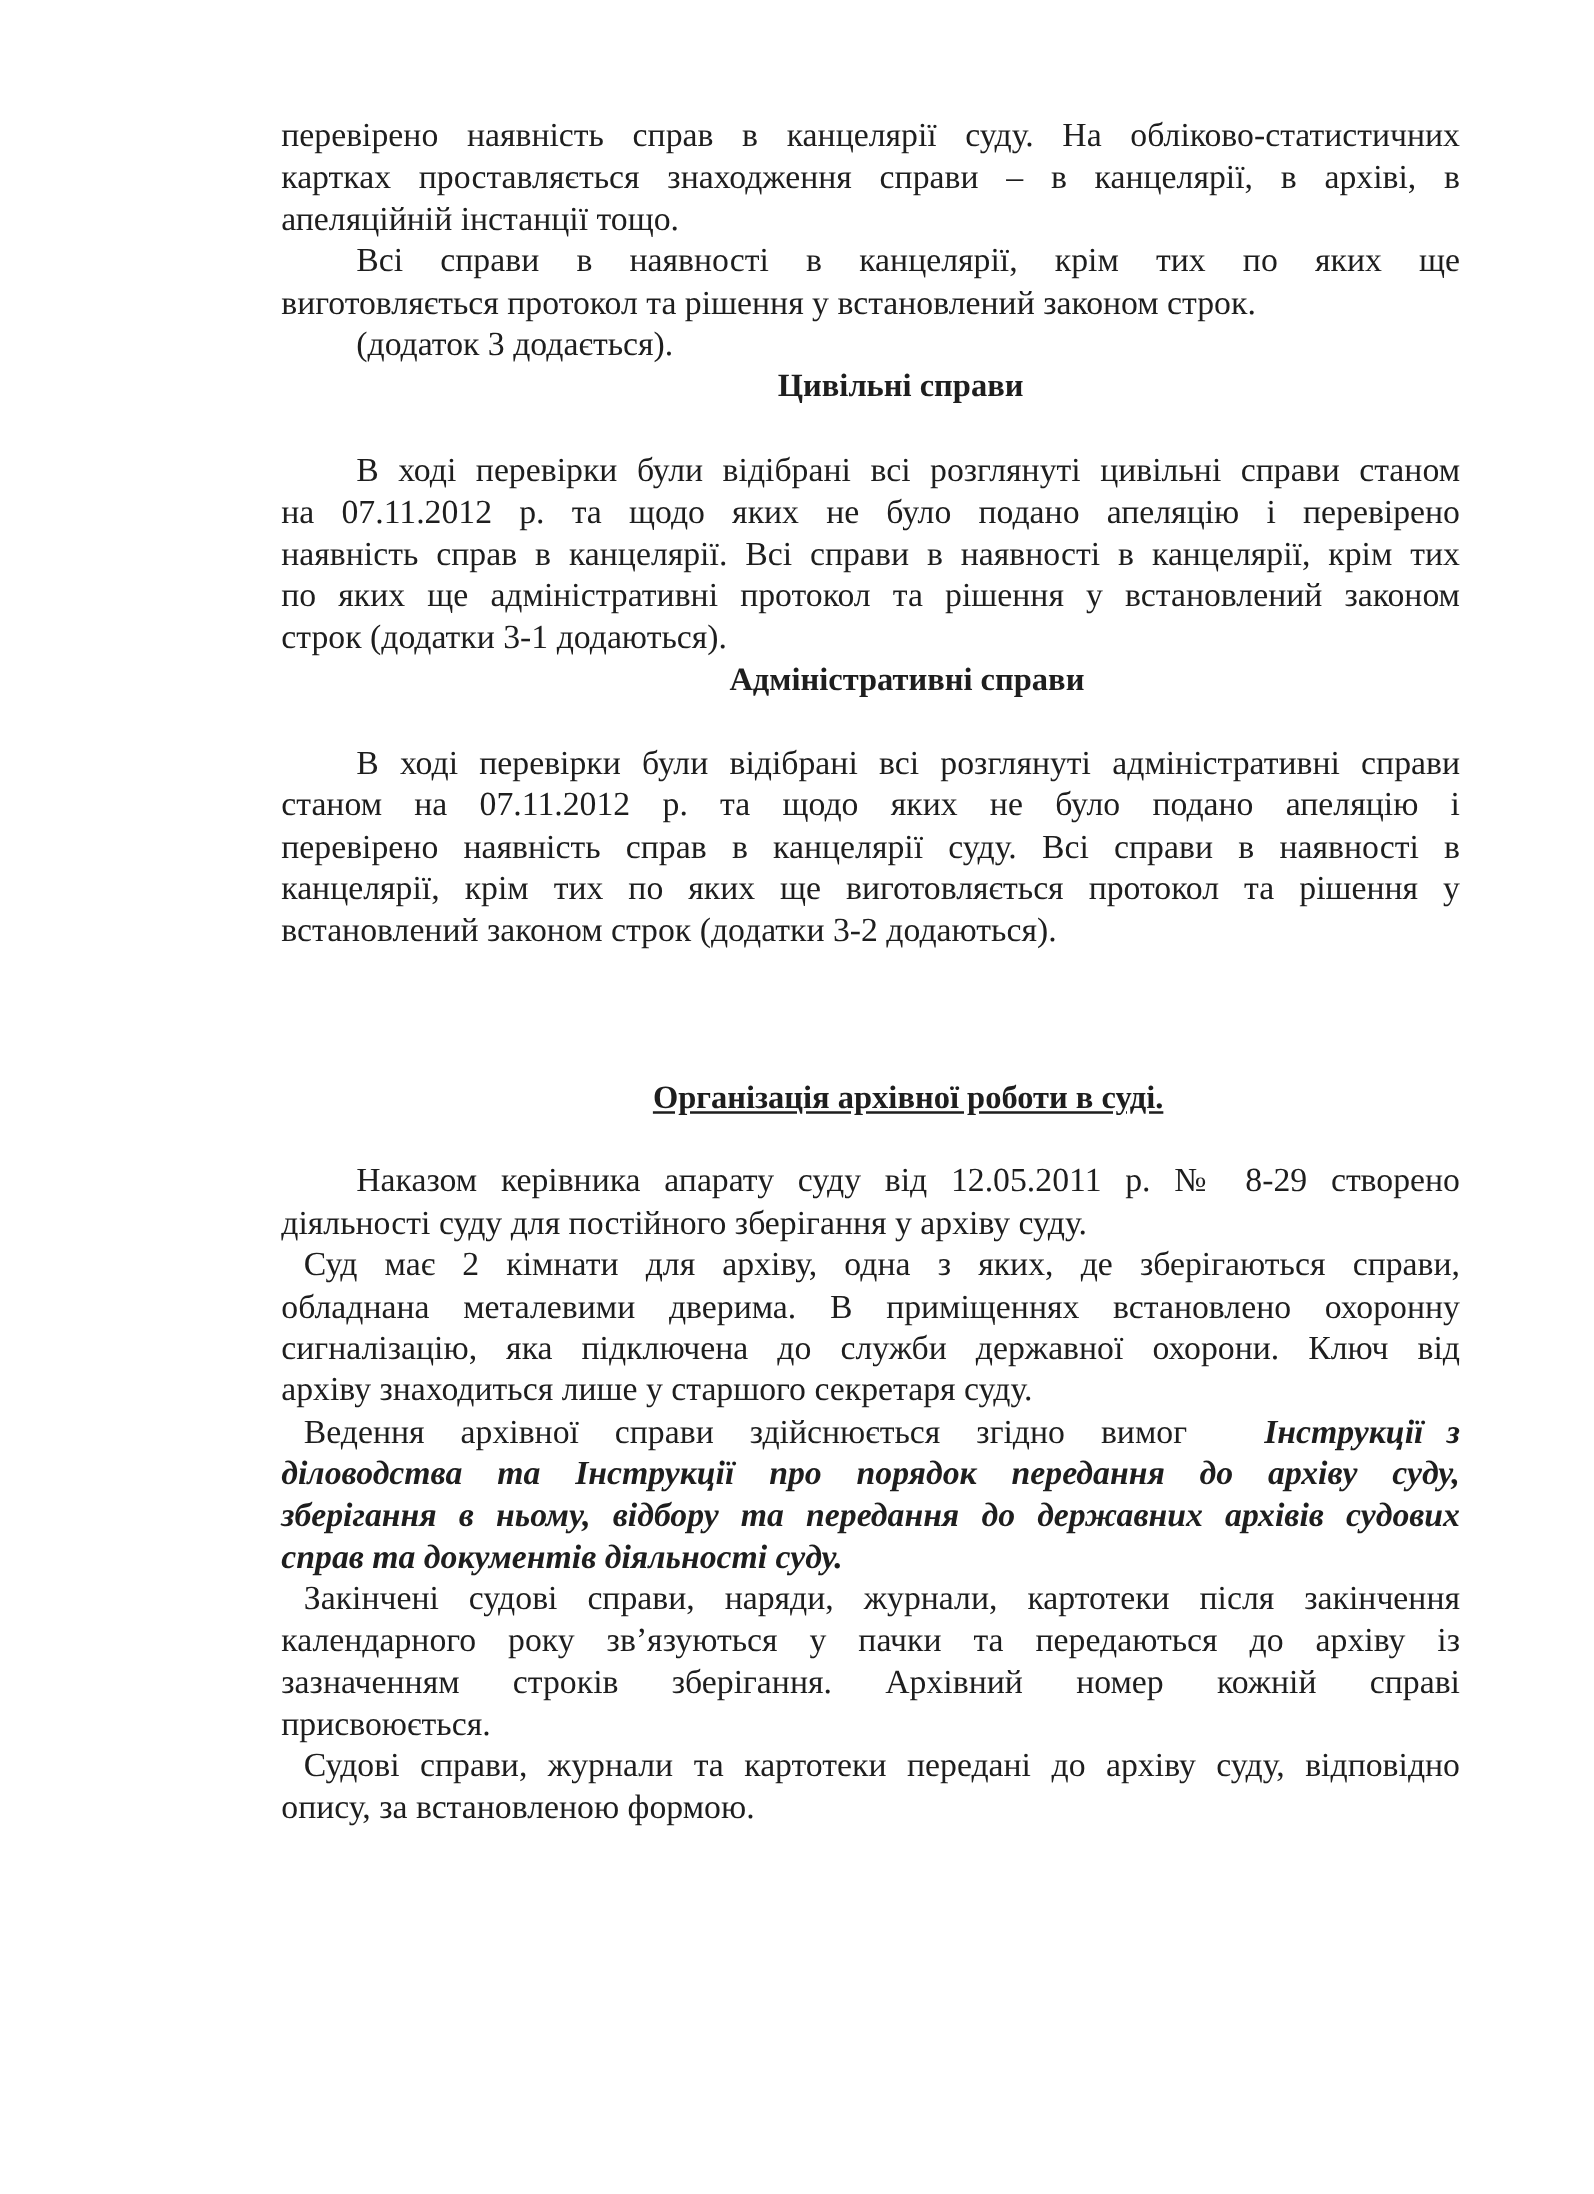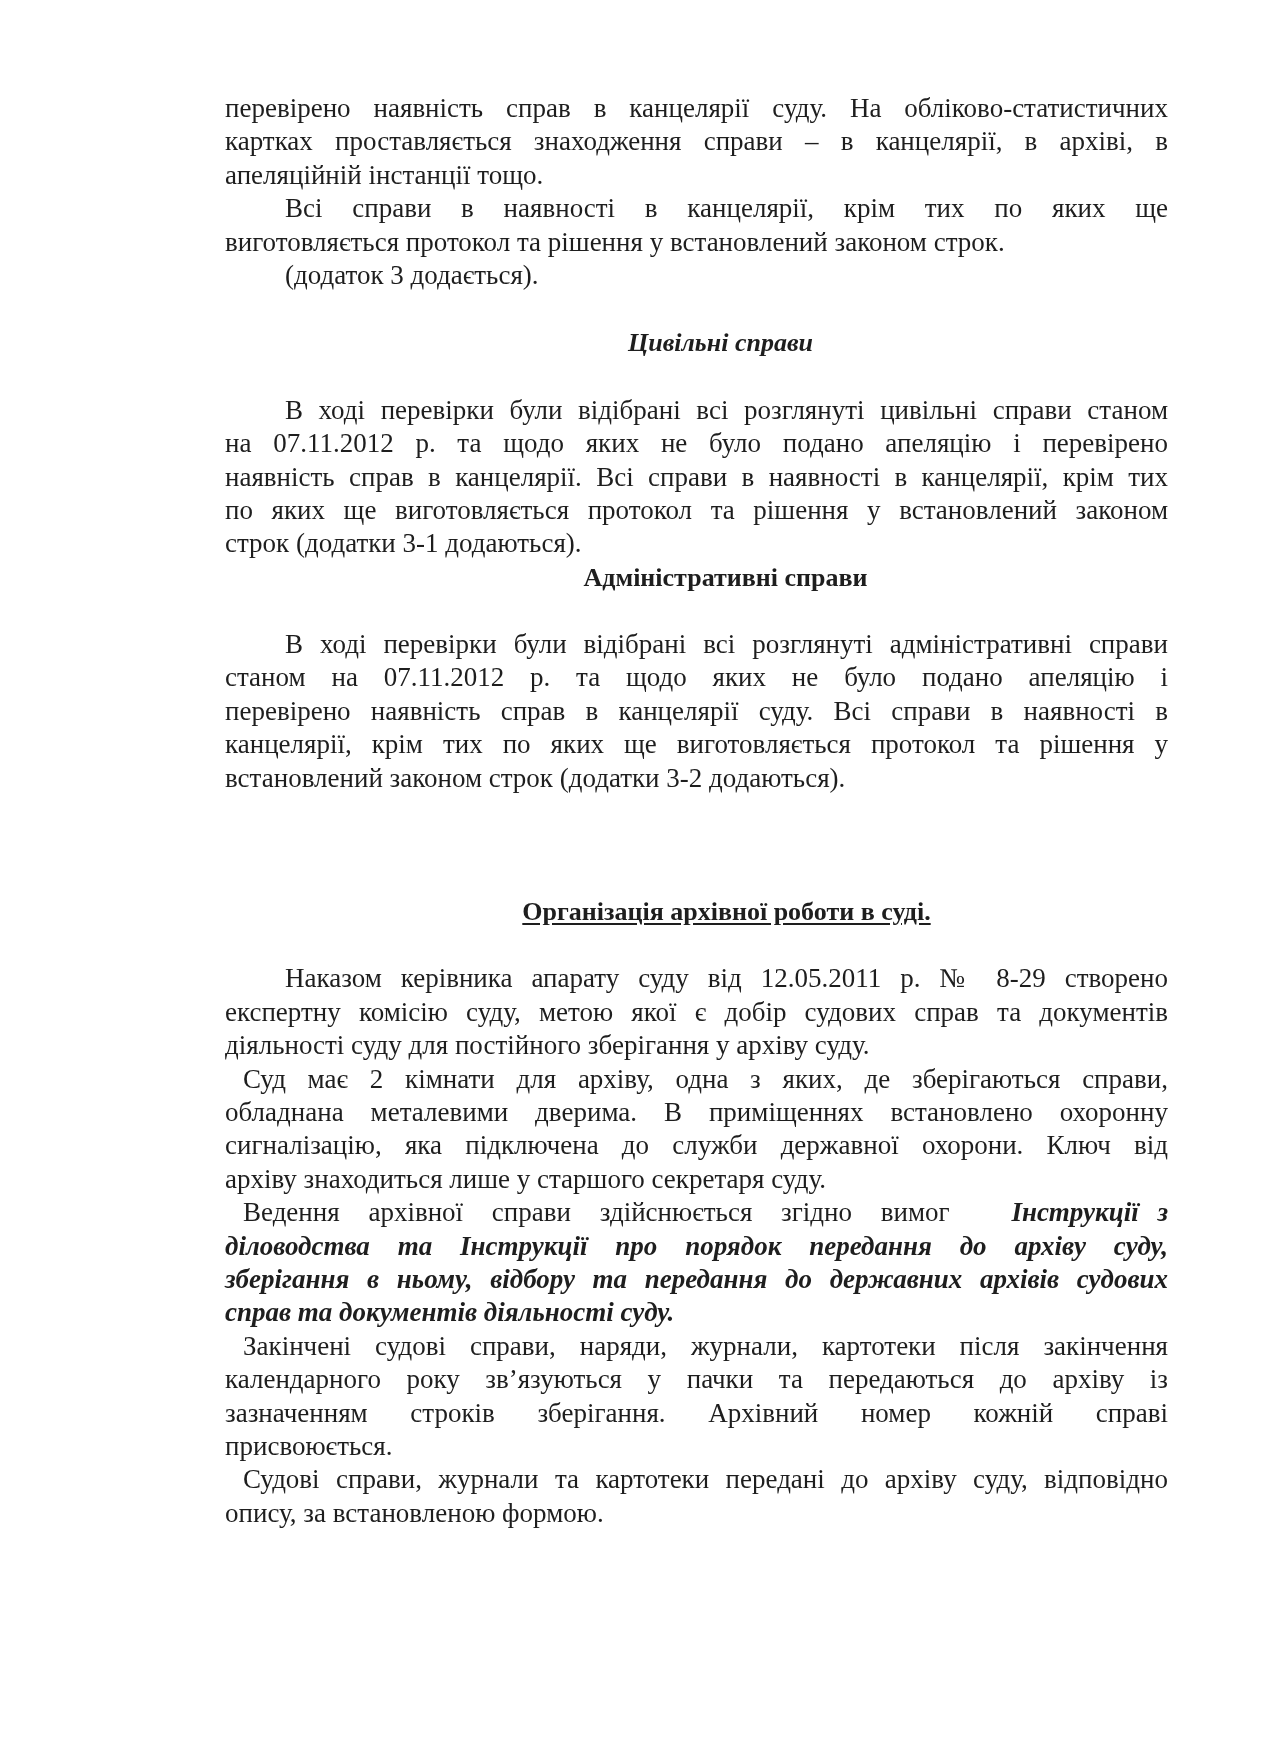--- a/index.html
+++ b/index.html
@@ -35,21 +35,21 @@
     }
     .indent1 { padding-left: 60px; }
     .indent3 { padding-left: 18px; text-align: center; }
     .heading {
       font-weight: bold;
       text-align: center;
       display: block;
       height: 33.4px;
       font-size: 26px;
     }
-    .heading.h-civil { margin-top: 34px; margin-bottom: 34px; padding-left: 48px; font-style: italic; }
+    .heading.h-civil { margin-bottom: 34px; padding-left: 48px; }
     .heading.h-admin { margin-bottom: 34px; padding-left: 58px; }
     .heading.h-archive {
       margin-top: 100px;
       margin-bottom: 34px;
       padding-left: 60px;
     }
     .heading.h-archive span {
       text-decoration: underline;
       text-underline-offset: 3px;
     }
@@ -67,40 +67,39 @@
     <span class="line just indent1">Всі справи в наявності  в канцелярії, крім тих по яких ще</span>
     <span class="line">виготовляється протокол та рішення у встановлений законом строк.</span>
     <span class="line indent1">(додаток 3 додається).</span>
   </div>
 
   <div class="heading h-civil">Цивільні справи</div>
   <div>
     <span class="line just indent1">В ході перевірки були відібрані всі розглянуті цивільні справи станом</span>
     <span class="line just">на 07.11.2012 р.  та щодо яких не було подано апеляцію і перевірено</span>
     <span class="line just">наявність справ в канцелярії. Всі справи в наявності  в канцелярії, крім тих</span>
-    <span class="line just">по яких ще виготовляється протокол та рішення у встановлений законом</span>
+    <span class="line just">по яких ще адміністративні протокол та рішення у встановлений законом</span>
     <span class="line">строк (додатки 3-1 додаються).</span>
   </div>
 
   <div class="heading h-admin">Адміністративні справи</div>
   <div>
     <span class="line just indent1">В ході перевірки були відібрані всі розглянуті адміністративні справи</span>
     <span class="line just">станом на 07.11.2012 р.  та щодо яких не було подано апеляцію і</span>
     <span class="line just">перевірено наявність справ в канцелярії суду. Всі справи в наявності  в</span>
     <span class="line just">канцелярії, крім тих по яких ще виготовляється протокол та рішення у</span>
     <span class="line">встановлений законом строк  (додатки 3-2 додаються).</span>
   </div>
 
   <div class="heading h-archive">
     <span>Організація архівної роботи в суді.</span>
   </div>
 
   <div>
     <span class="line just indent1">Наказом керівника апарату суду від 12.05.2011 р. № 8-29 створено</span>
-    <span class="line just">експертну комісію суду, метою якої є добір судових справ та документів</span>
     <span class="line">діяльності суду для постійного зберігання у архіву суду.</span>
   </div>
 
   <div>
     <span class="line just indent3">Суд має 2 кімнати для архіву, одна з яких, де зберігаються справи,</span>
     <span class="line just">обладнана металевими дверима. В приміщеннях встановлено охоронну</span>
     <span class="line just">сигналізацію, яка підключена до служби державної охорони. Ключ від</span>
     <span class="line">архіву знаходиться лише у старшого секретаря суду.</span>
   </div>
 

